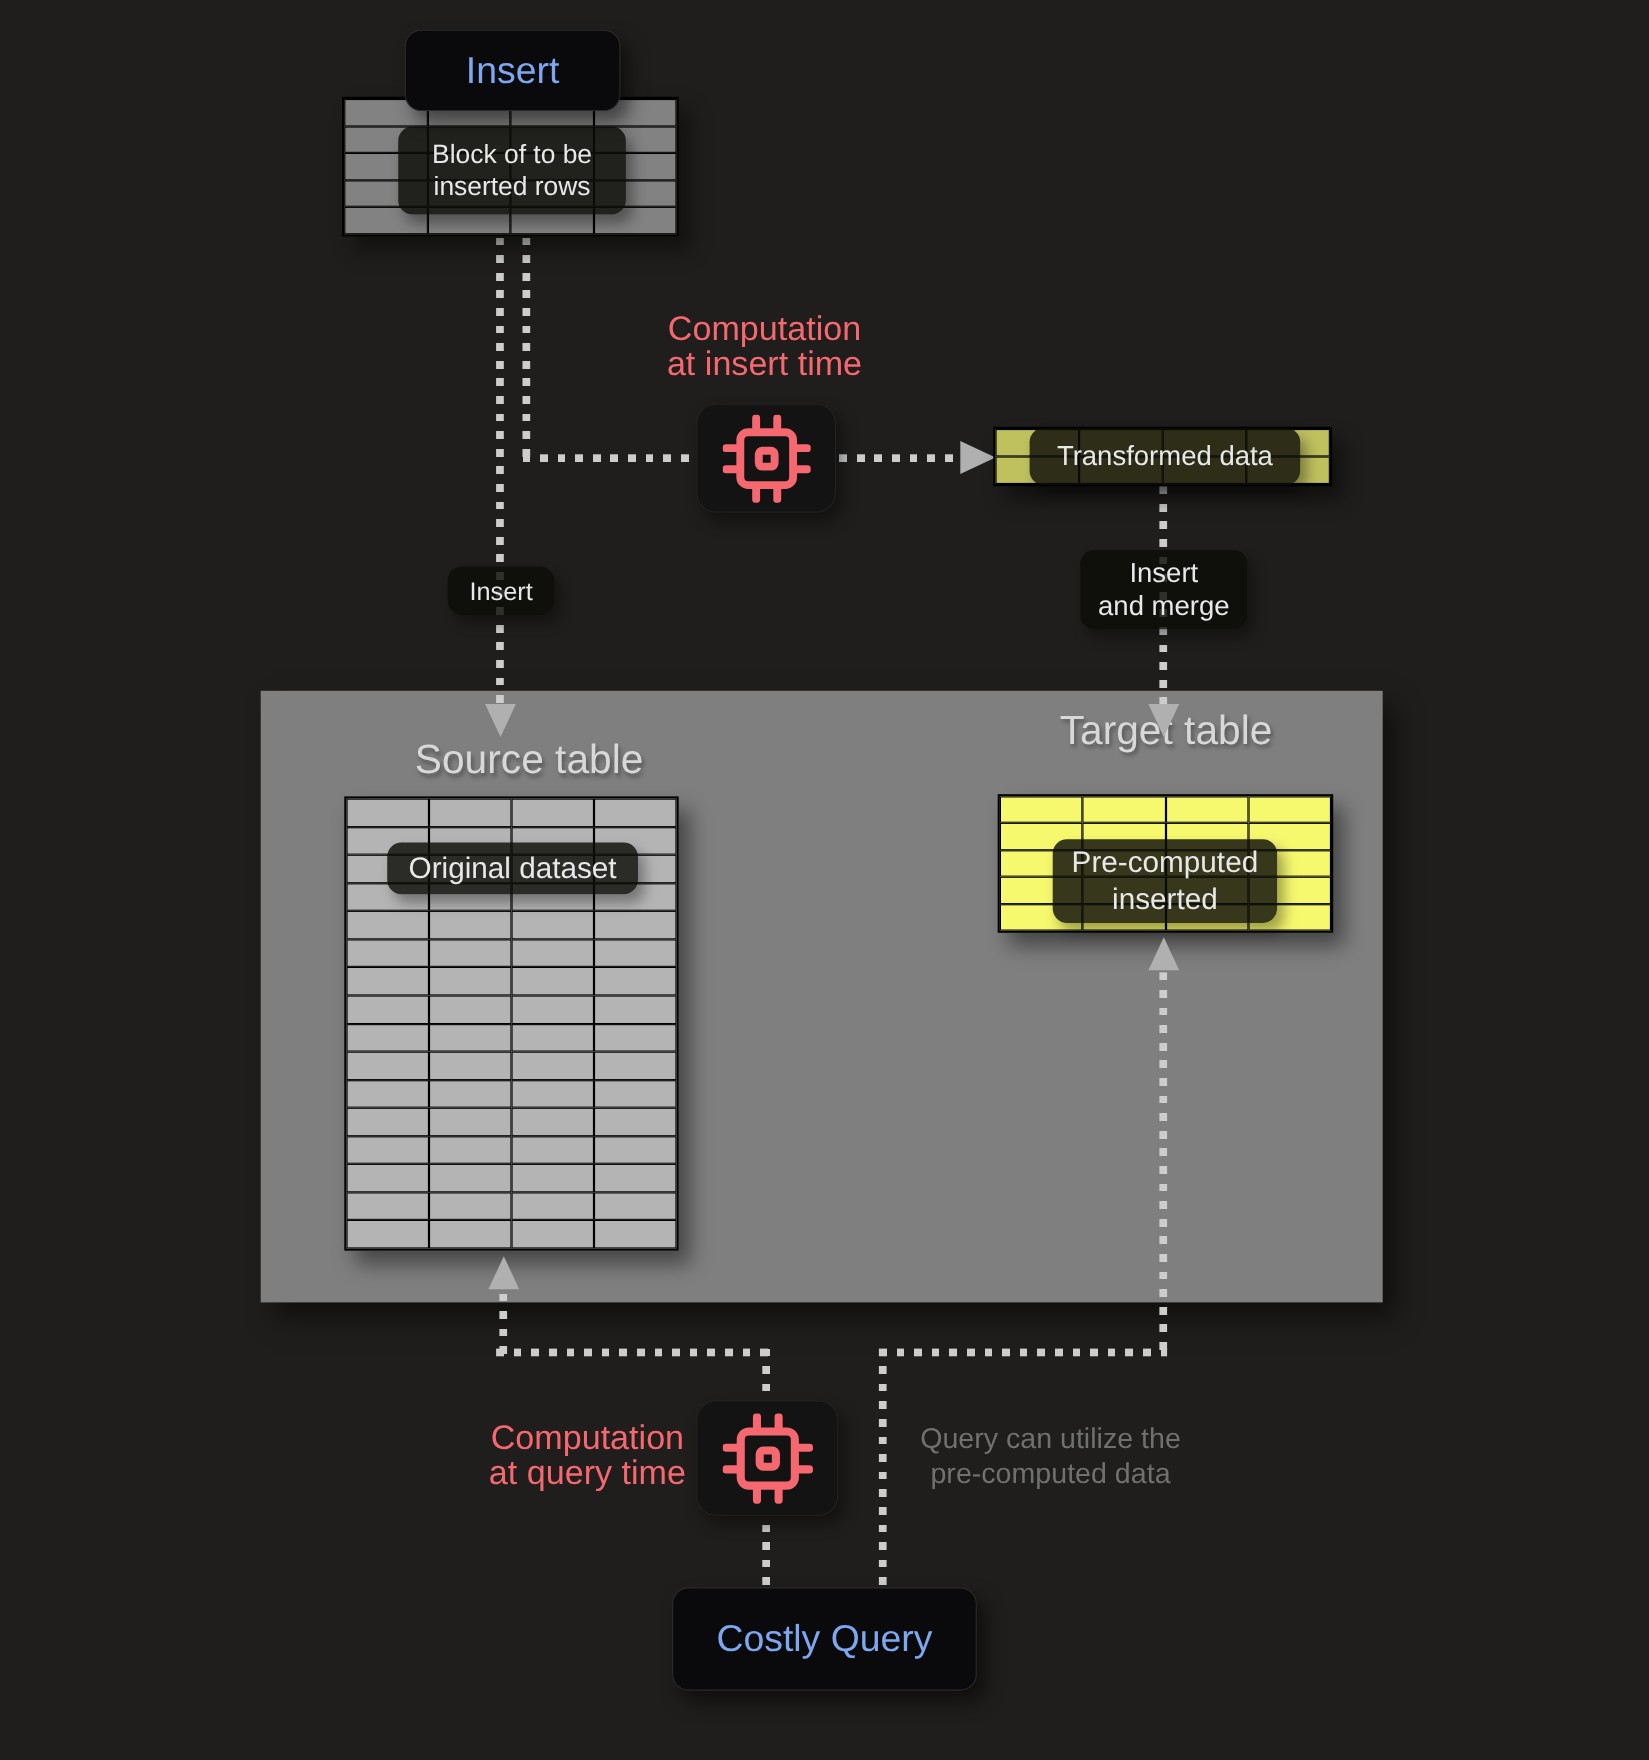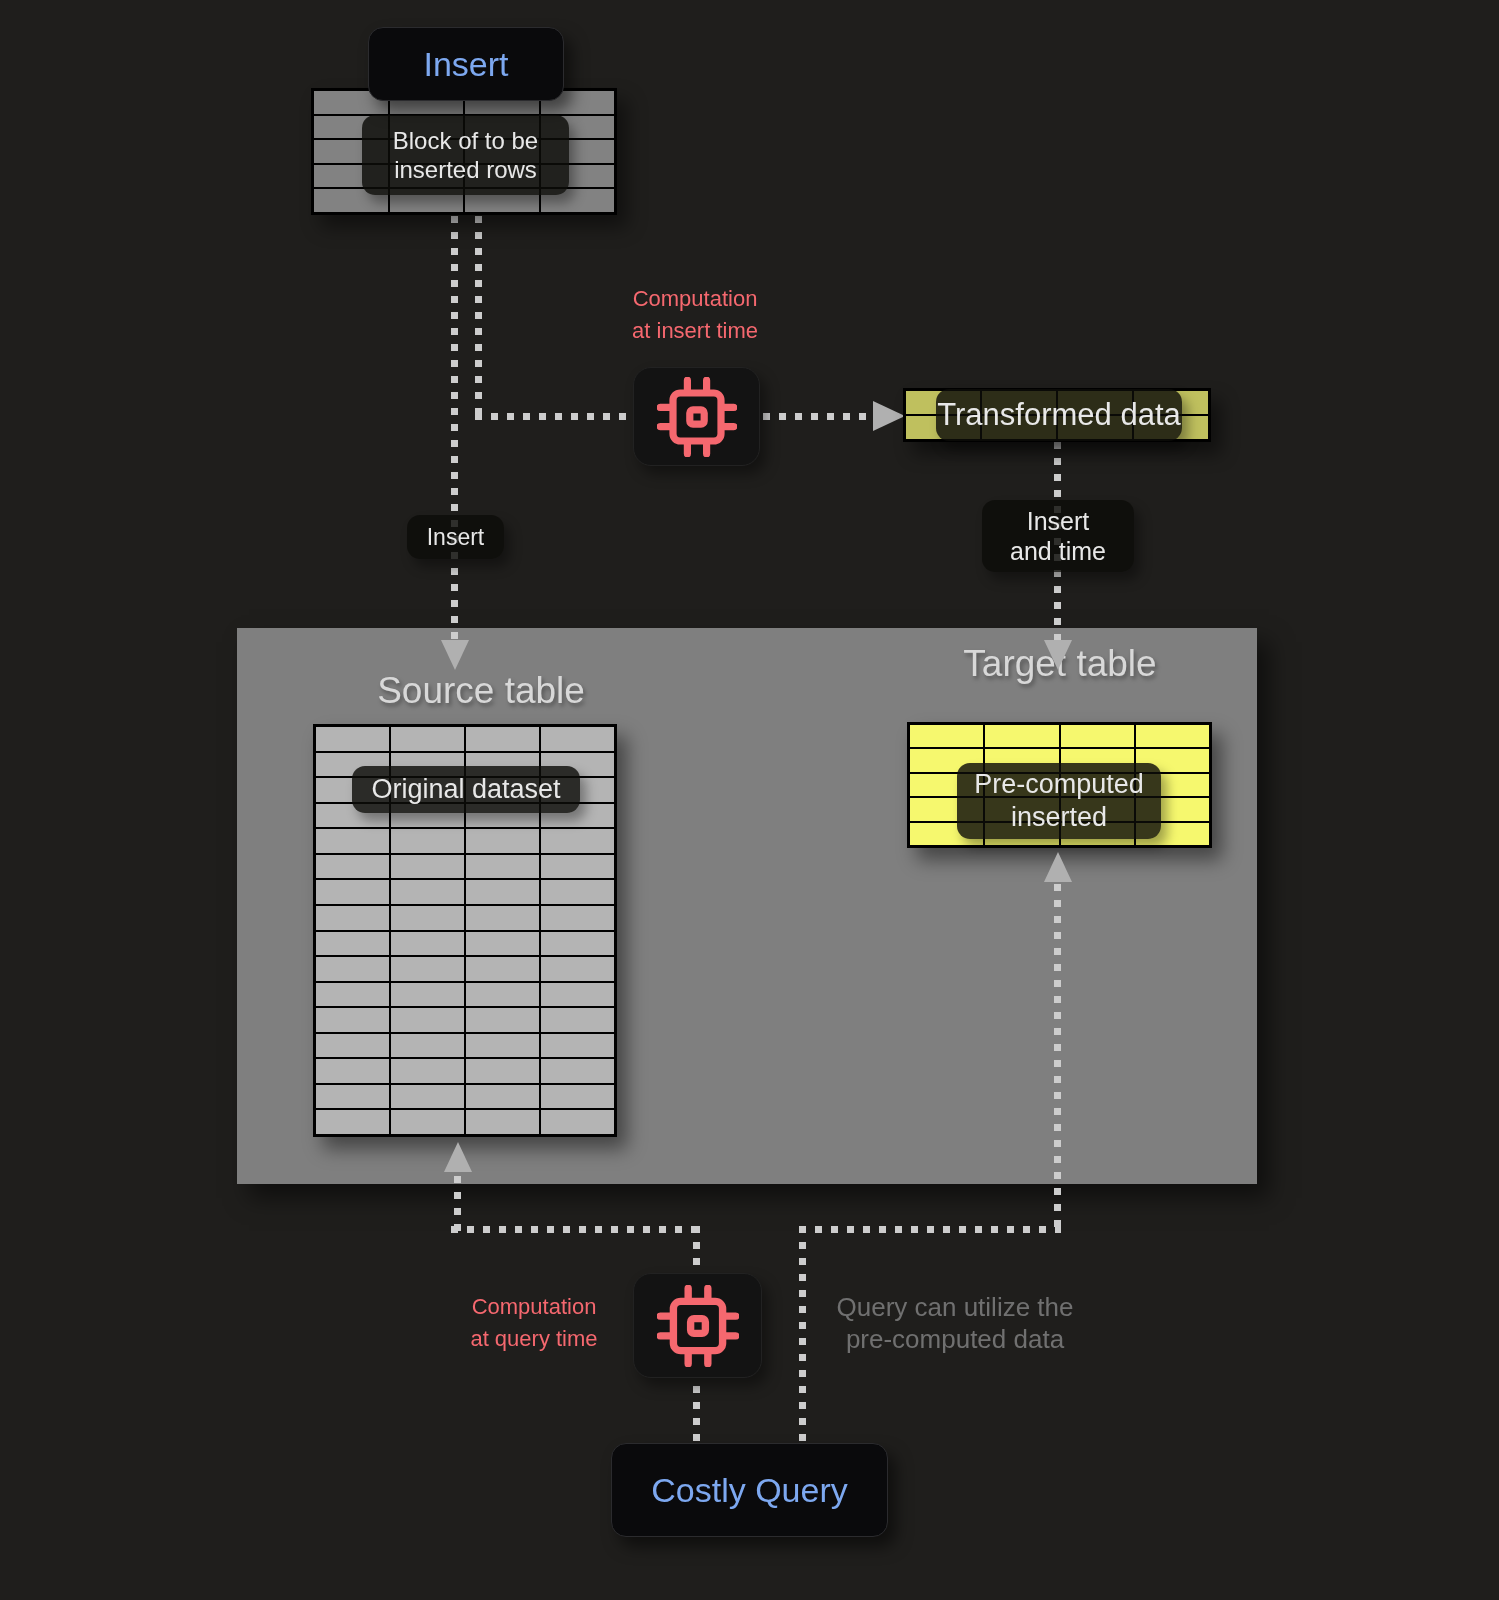--- a/index.html
+++ b/index.html
@@ -30,36 +30,36 @@
   .vdot{width:7px;background-image:repeating-linear-gradient(to bottom,var(--dot-gray,#cdcdcd) 0 7px,transparent 7px 16px);}
   .hdot{height:7px;background-image:repeating-linear-gradient(to right,var(--dot-gray,#cdcdcd) 0 7px,transparent 7px 16px);}
   .arr-down{width:0;height:0;border-left:14px solid transparent;border-right:14px solid transparent;border-top:30px solid var(--arrow-gray,#b0b0b0);}
   .arr-up{width:0;height:0;border-left:14px solid transparent;border-right:14px solid transparent;border-bottom:30px solid var(--arrow-gray,#b0b0b0);}
   .arr-right{width:0;height:0;border-top:15px solid transparent;border-bottom:15px solid transparent;border-left:32px solid var(--arrow-gray,#b0b0b0);}
   .cpu-box{
     background:#131313;border:1px solid #222;border-radius:18px;
     display:flex;align-items:center;justify-content:center;box-shadow:6px 8px 14px rgba(0,0,0,.4);
   }
   .cpu-box svg{stroke:var(--accent-red,#f5686f);fill:none;stroke-width:9;stroke-linecap:round;stroke-linejoin:round;}
-  .red-note{color:var(--accent-red,#f5686f);font-size:22px;line-height:32px;text-align:center;}
+  .red-note{color:var(--accent-red,#f5686f);font-size:31px;line-height:32px;text-align:center;}
   .dim-note{color:var(--dim-gray,#707070);font-size:26px;line-height:32px;text-align:center;}
   .panel{background:var(--panel-gray,#7f7f7f);box-shadow:12px 14px 22px rgba(0,0,0,.5);}
   .panel-title{color:#d8d8d8;font-size:37px;text-align:center;text-shadow:2px 3px 4px rgba(0,0,0,.35);}
   
   #block-table{left:311px;top:88px;width:306px;height:127px;z-index:10;}
   #insert-btn{left:368px;top:27px;width:194px;height:72px;z-index:30;font-size:34px;}
   #block-label{left:362px;top:115px;width:207px;height:80px;z-index:20;font-size:24px;}
   #vA{left:451px;top:216px;height:424px;z-index:5;}
   #vB{left:475px;top:216px;height:204px;z-index:5;}
   #hB{left:475px;top:413px;width:398px;z-index:5;}
   #arr-to-transformed{left:873px;top:401px;z-index:6;}
   #comp-insert{left:595px;top:283px;width:200px;z-index:6;}
   #cpu-top{left:633px;top:367px;width:125px;height:97px;z-index:8;}
   #transformed-bar{left:903px;top:388px;width:308px;height:54px;z-index:6;}
-  #transformed-label{left:936px;top:389px;width:246px;height:52px;z-index:7;font-size:31px;}
+  #transformed-label{left:936px;top:389px;width:246px;height:52px;z-index:7;font-size:25px;}
   #vC{left:1054px;top:442px;height:198px;z-index:5;}
   #insert-merge{left:982px;top:500px;width:152px;height:72px;z-index:7;font-size:25px;}
   #insert-edge-label{left:407px;top:515px;width:97px;height:44px;z-index:7;font-size:23px;}
   #arr-src-in{left:441px;top:640px;z-index:6;}
   #arr-tgt-in{left:1044px;top:640px;z-index:6;}
   #panel{left:237px;top:628px;width:1020px;height:556px;z-index:1;}
   #source-title{left:336px;top:670px;width:290px;z-index:2;}
   #source-grid{left:313px;top:724px;width:304px;height:413px;z-index:2;}
   #original-label{left:352px;top:766px;width:228px;height:47px;z-index:3;font-size:27px;}
   #target-title{left:935px;top:643px;width:250px;z-index:2;}
@@ -144,21 +144,21 @@
       <div class="cell"></div>
     </div>
   <div id="transformed-label" class="abs dark-label">
     <span>Transformed data</span>
   </div>
 
   <div id="vC" class="abs vdot"></div>
 
   <div id="insert-merge" class="abs dark-label">
     <span>Insert</span>
-    <span>and time</span>
+    <span>and merge</span>
   </div>
 
   <div id="insert-edge-label" class="abs dark-label">
     <span>Insert</span>
   </div>
 
   <div id="arr-src-in" class="abs arr-down"></div>
   <div id="arr-tgt-in" class="abs arr-down"></div>
 
   <div id="panel" class="abs panel"></div>

